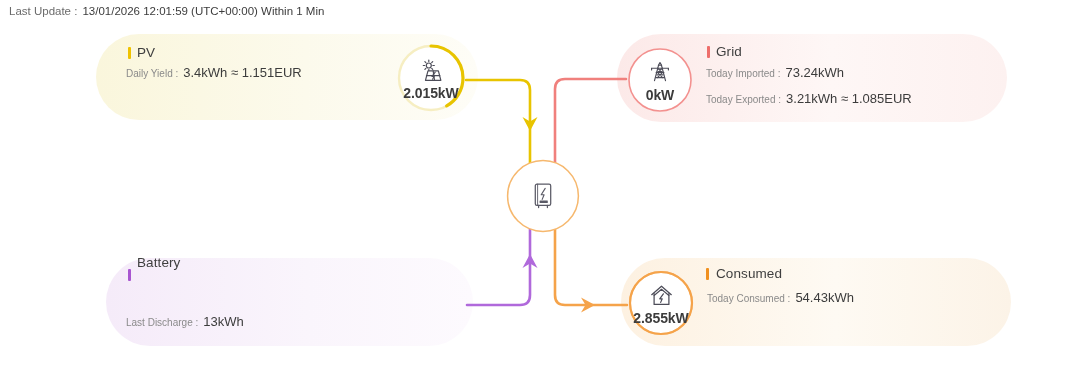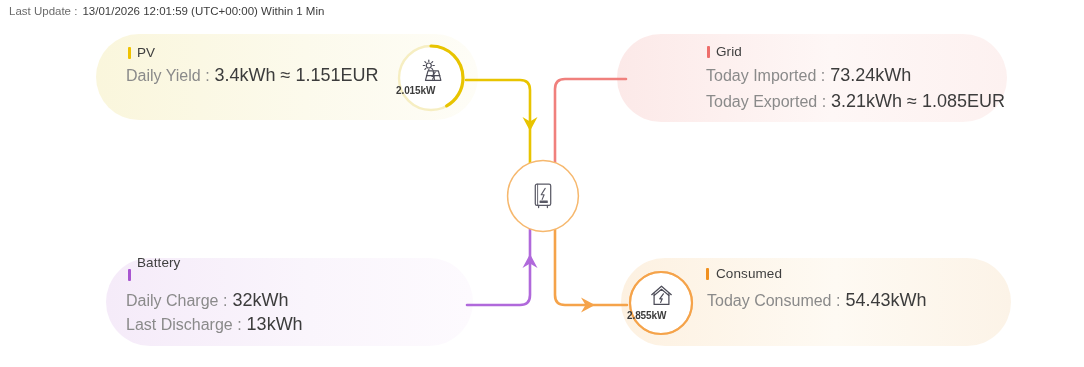--- a/index.html
+++ b/index.html
@@ -18,28 +18,28 @@
   .card-grid{left:617px;top:34px;width:390px;height:88px;
     background:linear-gradient(90deg,#FCE9E8 0%,#FEF7F6 55%,#FDF1F0 100%);}
   .card-battery{left:106px;top:258px;width:367px;height:88px;
     background:linear-gradient(90deg,#F5EBF9 0%,#FAF5FC 55%,#FDFAFE 100%);}
   .card-consumed{left:621px;top:258px;width:390px;height:88px;
     background:linear-gradient(90deg,#FDF1E1 0%,#FEFAF3 55%,#FCF3E7 100%);}
 
   .accent{position:absolute;width:3px;height:12px;border-radius:1px;}
   .ctitle{position:absolute;font-size:13.5px;color:#3f3f3f;white-space:nowrap;letter-spacing:.1px;}
   .crow{position:absolute;white-space:nowrap;font-size:0;}
-  .crow .lbl{font-size:16px;color:#8a8a8a;vertical-align:baseline;}
-  .crow .val{font-size:18px;color:#3c3c3c;vertical-align:baseline;margin-left:5px;margin-top:20px;}
+  .crow .lbl{font-size:10px;color:#8a8a8a;vertical-align:baseline;}
+  .crow .val{font-size:13px;color:#3c3c3c;vertical-align:baseline;margin-left:5px;margin-top:20px;}
 
   
   .node{position:absolute;}
   .node .ring{position:absolute;left:0;top:0;}
   .node .ico{position:absolute;left:0;right:0;display:flex;justify-content:center;}
-  .node .pw{position:absolute;left:0;right:0;text-align:left;font-size:10px;font-weight:bold;color:#3c3c3c;letter-spacing:-.1px;}
+  .node .pw{position:absolute;left:0;right:0;text-align:center;font-size:14px;font-weight:bold;color:#3c3c3c;letter-spacing:-.1px;}
 
   .n-pv{left:396px;top:43px;width:70px;height:70px;}
   .n-grid{left:626px;top:46px;width:68px;height:68px;}
   .n-batt{left:396px;top:270px;width:70px;height:70px;}
   .n-cons{left:627px;top:269px;width:68px;height:68px;}
   .n-inv{left:506px;top:159px;width:74px;height:74px;}
 
   .n-pv .ico,.n-batt .ico{top:15px;}
   .n-grid .ico,.n-cons .ico{top:14px;}
   .n-inv .ico{top:22px;}
@@ -72,23 +72,20 @@
   <div class="ctitle" style="left:716px;top:44px;">Grid</div>
   <div class="crow" style="left:706px;top:65px;">
     <span class="lbl">Today Imported :</span><span class="val">73.24kWh</span>
   </div>
   <div class="crow" style="left:706px;top:91px;">
     <span class="lbl">Today Exported :</span><span class="val">3.21kWh ≈ 1.085EUR</span>
   </div>
 
   <div class="accent" style="left:128px;top:269px;background:#A855D0;"></div>
   <div class="ctitle" style="left:137px;top:255px;">Battery</div>
-  <div class="crow" style="left:126px;top:290px;">
-    <span class="lbl">Daily Charge :</span><span class="val">32kWh</span>
-  </div>
   <div class="crow" style="left:126px;top:314px;">
     <span class="lbl">Last Discharge :</span><span class="val">13kWh</span>
   </div>
 
   <div class="accent" style="left:706px;top:268px;background:#F0901F;"></div>
   <div class="ctitle" style="left:716px;top:266px;">Consumed</div>
   <div class="crow" style="left:707px;top:290px;">
     <span class="lbl">Today Consumed :</span><span class="val">54.43kWh</span>
   </div>
 
@@ -132,20 +129,40 @@
         <line x1="6.6" y1="10" x2="5.65" y2="10.95"></line>
         <path d="M8.6 12.3 L18.6 12.3 L21 21.4 L6.2 21.4 Z"></path>
         <line x1="7.2" y1="16.9" x2="20" y2="16.9"></line>
         <line x1="13.6" y1="12.3" x2="14.9" y2="21.4"></line>
         <path d="M15.6 13.6 L12.4 17.6 L14.6 17.6 L13 20.4" stroke-width="1.05"></path>
       </svg>
     </div>
     <div class="pw">2.015kW</div>
   </div>
 
+  <div class="node n-grid">
+    <svg class="ring" width="68" height="68" viewBox="0 0 68 68">
+      <circle cx="34" cy="34" r="31" fill="#ffffff" stroke="#F3918F" stroke-width="1.6"></circle>
+    </svg>
+    <div class="ico">
+      <svg width="24" height="24" viewBox="0 0 24 24" fill="none" stroke="#4c4c58" stroke-width="1.15" stroke-linecap="round" stroke-linejoin="round">
+        <path d="M12 2.6 L10.4 5.2 L13.6 5.2 Z"></path>
+        <path d="M10.6 5.2 L6.5 20.6"></path>
+        <path d="M13.4 5.2 L17.5 20.6"></path>
+        <path d="M3.6 8.2 L20.4 8.2"></path>
+        <path d="M3.6 8.2 L3.6 10.0 M20.4 8.2 L20.4 10.0"></path>
+        <path d="M8.2 12.4 L15.8 12.4"></path>
+        <path d="M9.6 8.2 L14.4 12.4 M14.4 8.2 L9.6 12.4"></path>
+        <path d="M8.9 14.8 L15.1 14.8"></path>
+        <path d="M9.4 12.4 L14.6 17.6 M14.6 12.4 L9.4 17.6"></path>
+        <path d="M7.6 17.6 L16.4 17.6"></path>
+      </svg>
+    </div>
+    <div class="pw">0kW</div>
+  </div>
 
 
   <div class="node n-cons">
     <svg class="ring" width="68" height="68" viewBox="0 0 68 68">
       <circle cx="34" cy="34" r="31" fill="#ffffff" stroke="#F7C58A" stroke-width="1.8"></circle>
       <circle cx="34" cy="34" r="31" fill="none" stroke="#F5A34A" stroke-width="2.2" stroke-linecap="round" stroke-dasharray="195 0" transform="rotate(-90 34 34)"></circle>
     </svg>
     <div class="ico">
       <svg width="25" height="25" viewBox="0 0 24 24" fill="none" stroke="#4c4c58" stroke-width="1.2" stroke-linecap="round" stroke-linejoin="round">
         <path d="M12 3.2 L2.6 11.2"></path>

